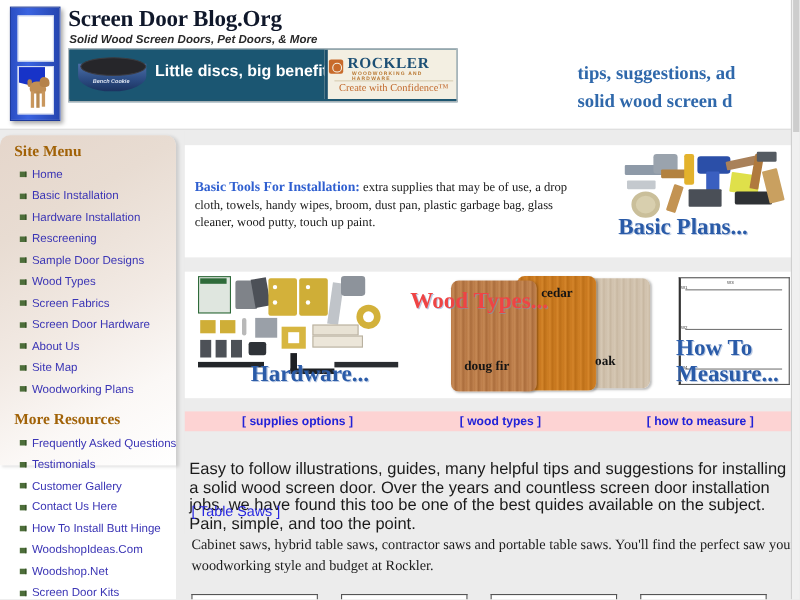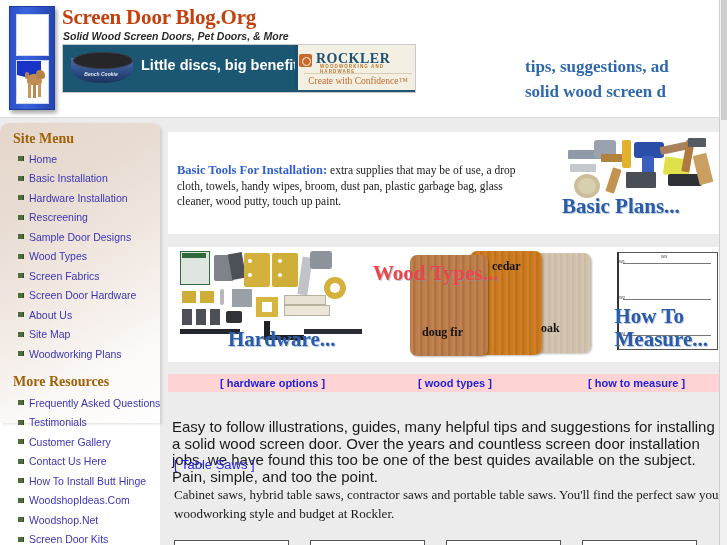--- a/index.html
+++ b/index.html
@@ -61,21 +61,21 @@
     background: #b5824a; border-radius: 4px 5px 3px 3px;
   }
   .dog-leg1 { position:absolute; left:3px; top:15px; width:3px; height:15px; background:#c9975d; }
   .dog-leg2 { position:absolute; left:8px; top:15px; width:3px; height:15px; background:#b88a52; }
   .dog-leg3 { position:absolute; left:13px; top:15px; width:3px; height:14px; background:#c9975d; }
   .dog-tail { position:absolute; left:0px; top:4px; width:4px; height:7px; background:#b5824a; border-radius:2px; }
 
   #site-title {
     position: absolute; left: 62px; top: 5px;
     font-family: "Liberation Serif", serif;
-    font-size: 21px; font-weight: bold; color: #c2410c;
+    font-size: 21px; font-weight: bold; color: #0f172a;
     letter-spacing: -0.2px;
     white-space: nowrap;
   }
   #site-tagline {
     position: absolute; left: 63px; top: 30px;
     font-family: "Liberation Sans", sans-serif;
     font-size: 10.5px; font-style: italic; font-weight: bold;
     color: #2a2a2a; white-space: nowrap;
   }
 
@@ -590,21 +590,21 @@
         <div class="dim-text" style="left:0px;top:42px;">W2</div>
         <div class="dim-text" style="left:0px;top:78px;">W4</div>
       </div>
       <div id="measure-caption">
         <div>How To</div>
         <div>Measure...</div>
       </div>
     </div>
 
     <div id="pinkbar">
-      <span class="pink-link" id="pl-hardware">[ hardware options ]</span>
+      <span class="pink-link" id="pl-hardware">[ supplies options ]</span>
       <span class="pink-link" id="pl-wood">[ wood types ]</span>
       <span class="pink-link" id="pl-measure">[ how to measure ]</span>
     </div>
 
     <div id="intro-para">Easy to follow illustrations, guides, many helpful tips and suggestions for installing a solid wood screen door. Over the years and countless screen door installation jobs, we have found this too be one of the best quides available on the subject. Pain, simple, and too the point.</div>
 
     <div id="tablesaws-link">[ Table Saws ]</div>
     <div id="tablesaws-para">Cabinet saws, hybrid table saws, contractor saws and portable table saws. You'll find the perfect saw your woodworking style and budget at Rockler.</div>
 
     <div id="product-row">

